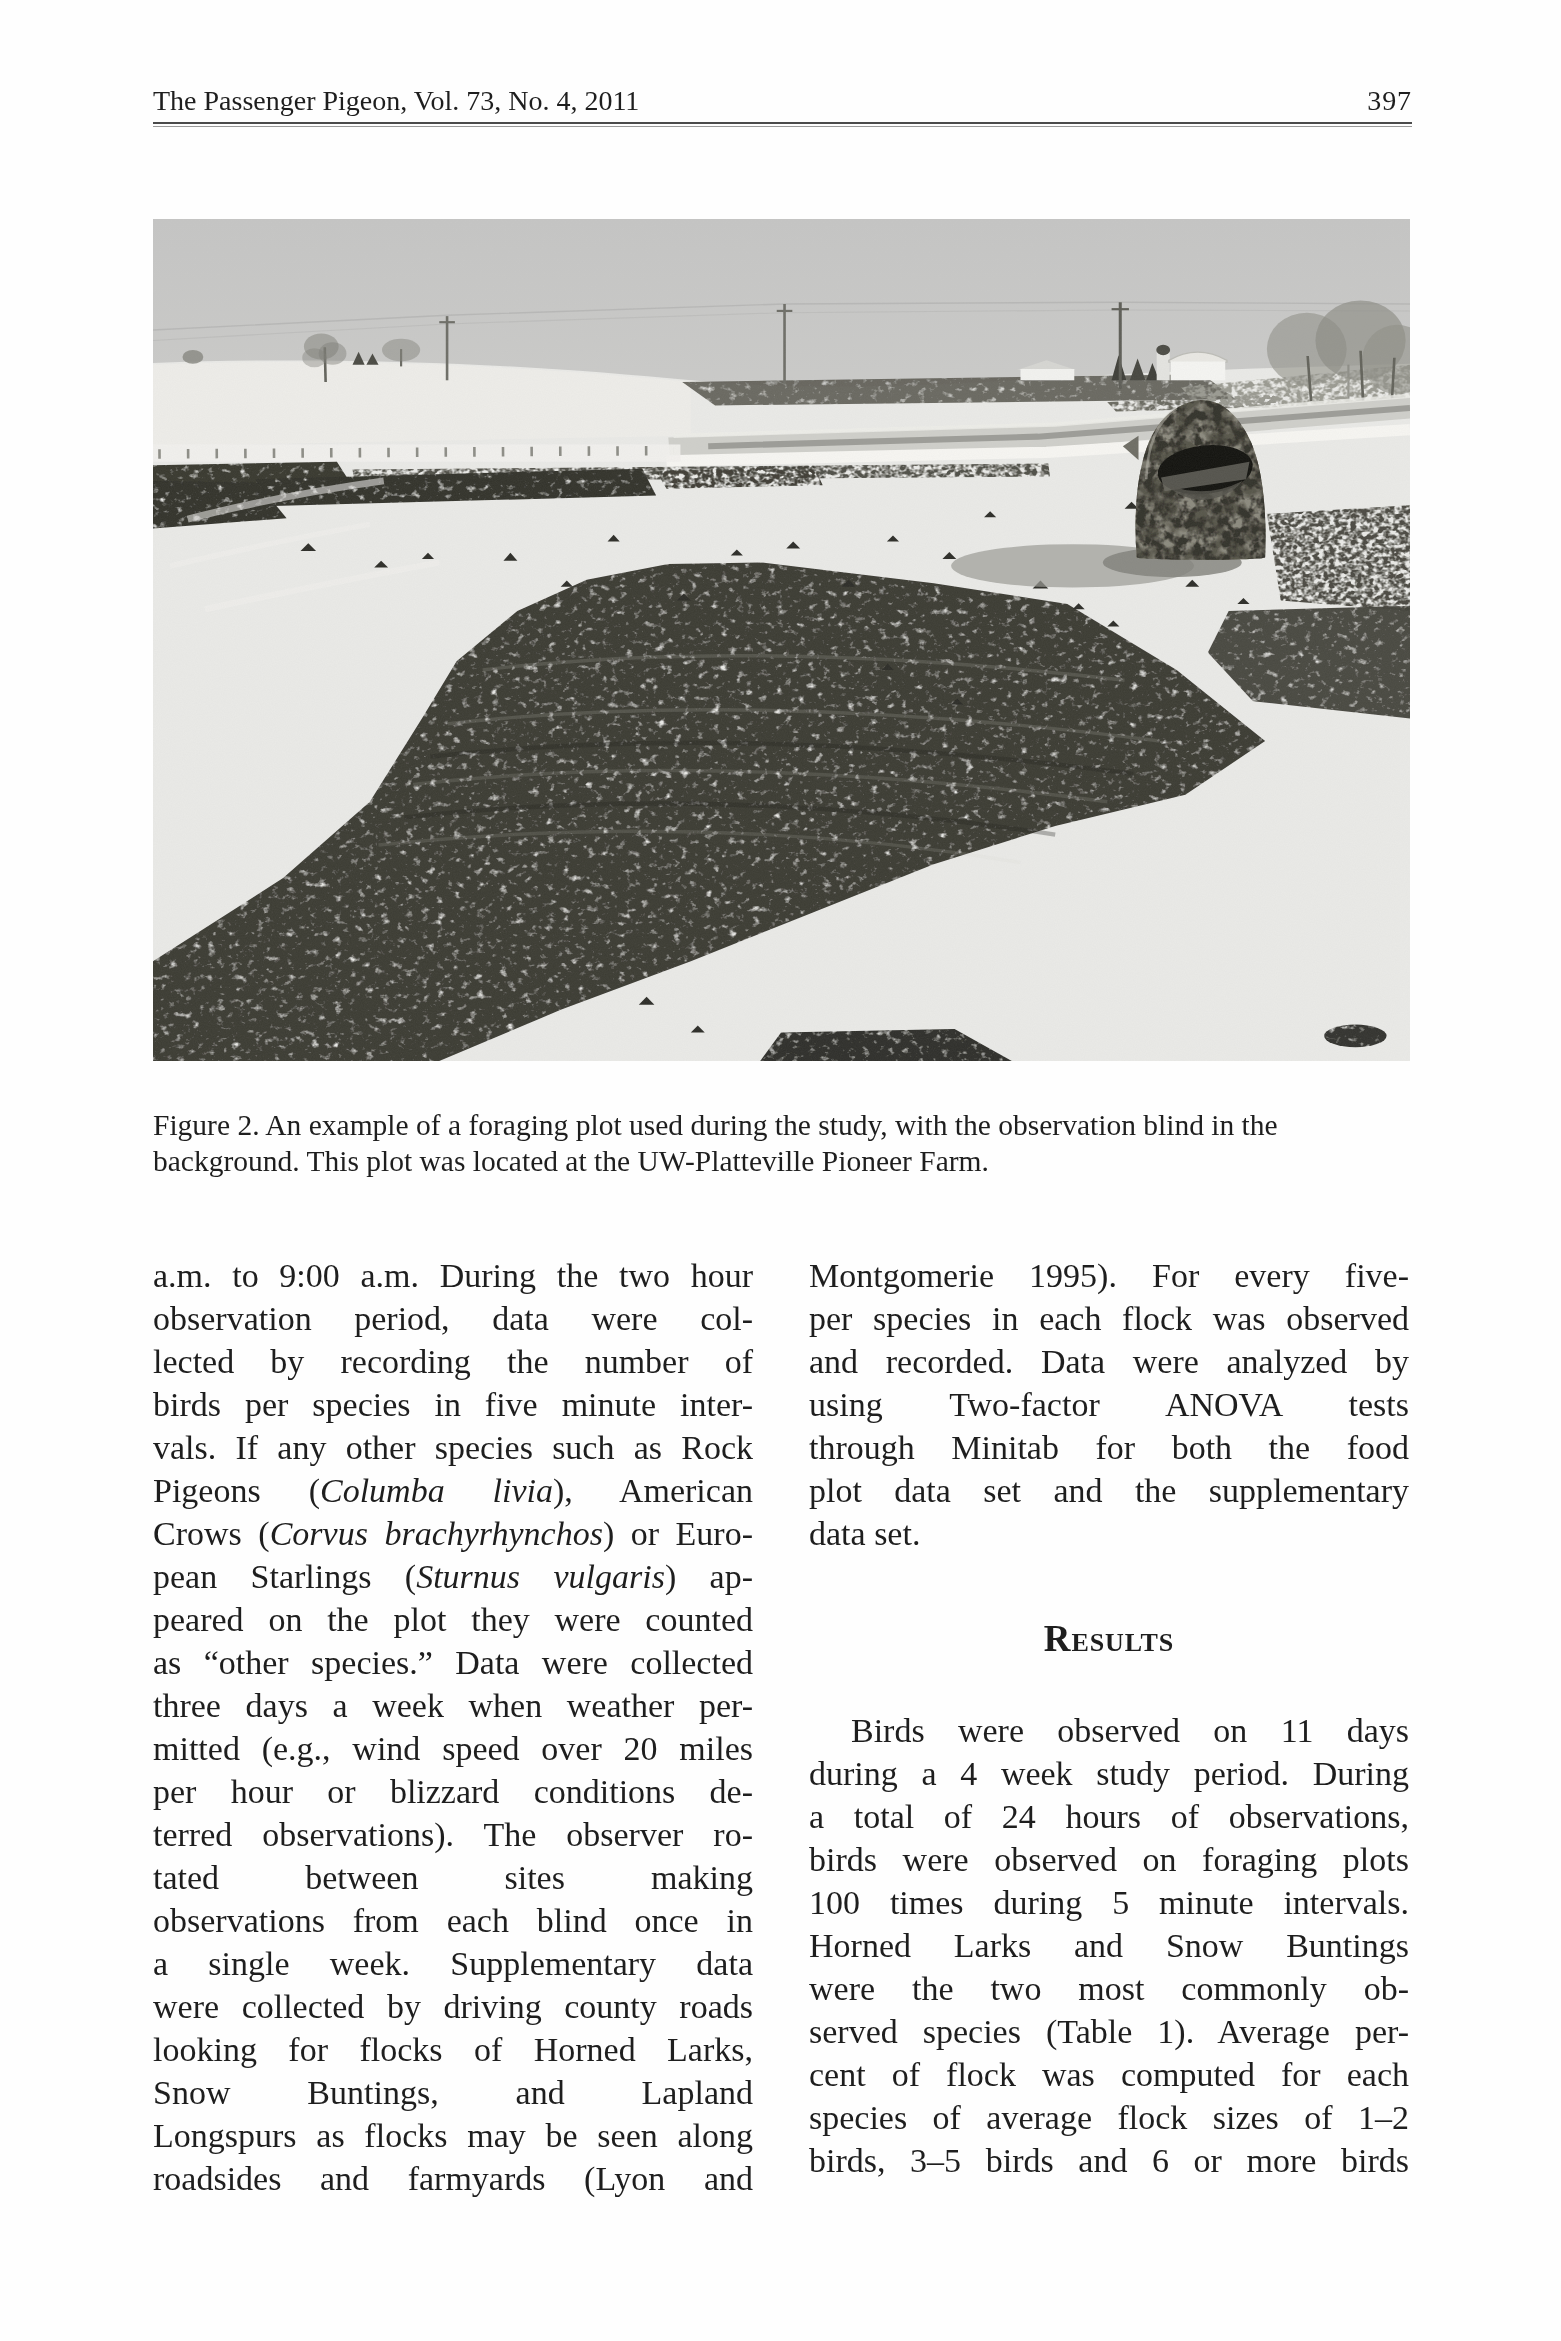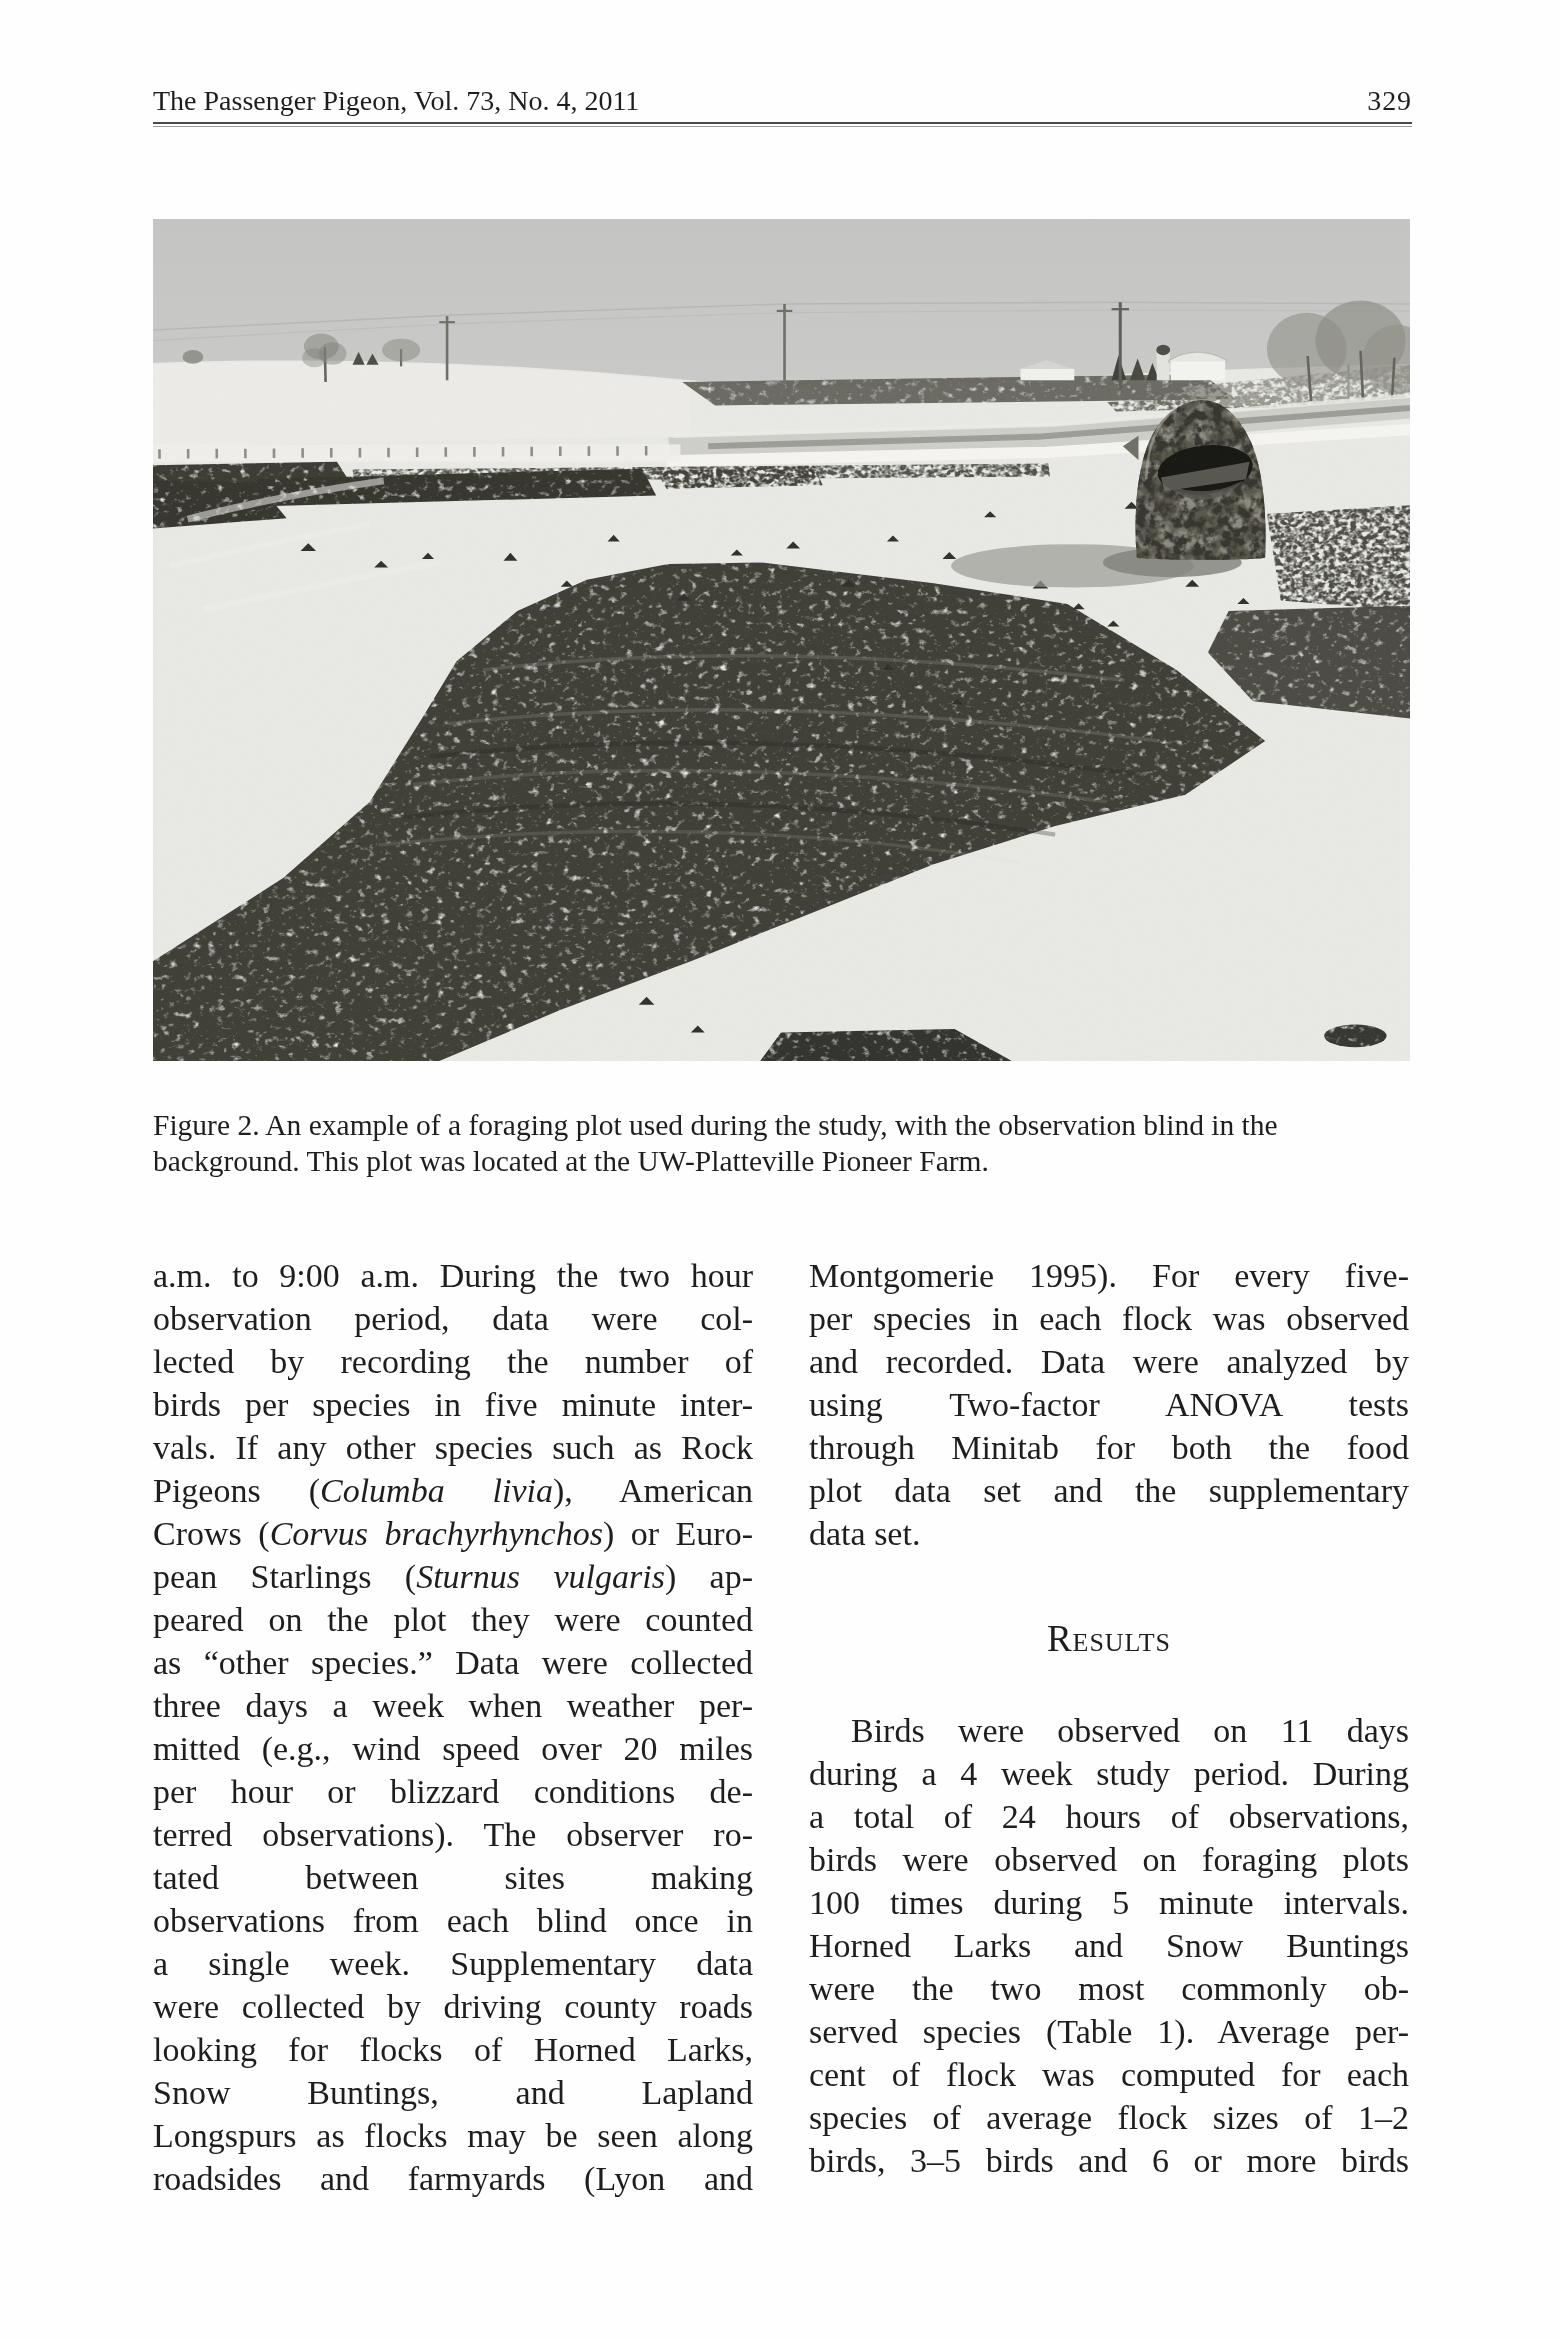--- a/index.html
+++ b/index.html
@@ -15,31 +15,31 @@
   .photo svg{display:block;width:100%;height:100%;}
   .caption{position:absolute;left:153px;top:1089px;width:1262px;font-size:29.5px;line-height:36px;margin-top:18px;}
   .col{position:absolute;top:1230px;width:600px;font-size:34px;line-height:43px;margin-top:24px;}
   .col-left{left:153px;}
   .col-right{left:809px;}
   .tl{text-align:justify;text-align-last:justify;}
   .tl.endl{text-align-last:left;}
   .tl.ind{text-indent:42px;}
   .it{font-style:italic;}
   .sect-heading{margin-top:62px;height:43px;line-height:43px;text-align:center;
-                font-weight:normal;font-variant:small-caps;font-size:37px;letter-spacing:0.9px;}
+                font-weight:bold;font-variant:small-caps;font-size:37px;letter-spacing:0.9px;}
   .para2{margin-top:49px;}
 </style>
 </head>
 <body>
 
 <div class="page">
 
   <div class="runhead">
     <span class="jtitle">The Passenger Pigeon, Vol. 73, No. 4, 2011</span>
-    <span class="pnum">329</span>
+    <span class="pnum">397</span>
   </div>
   <div class="hrule"></div>
 
   <div class="photo">
     <svg viewBox="0 0 1449 971" preserveAspectRatio="none">
       <defs>
         <linearGradient id="skyG" x1="0" y1="0" x2="0" y2="1">
           <stop offset="0" stop-color="#c5c5c4"></stop>
             <stop offset="1" stop-color="#d1d1ce"></stop>
         </linearGradient>

